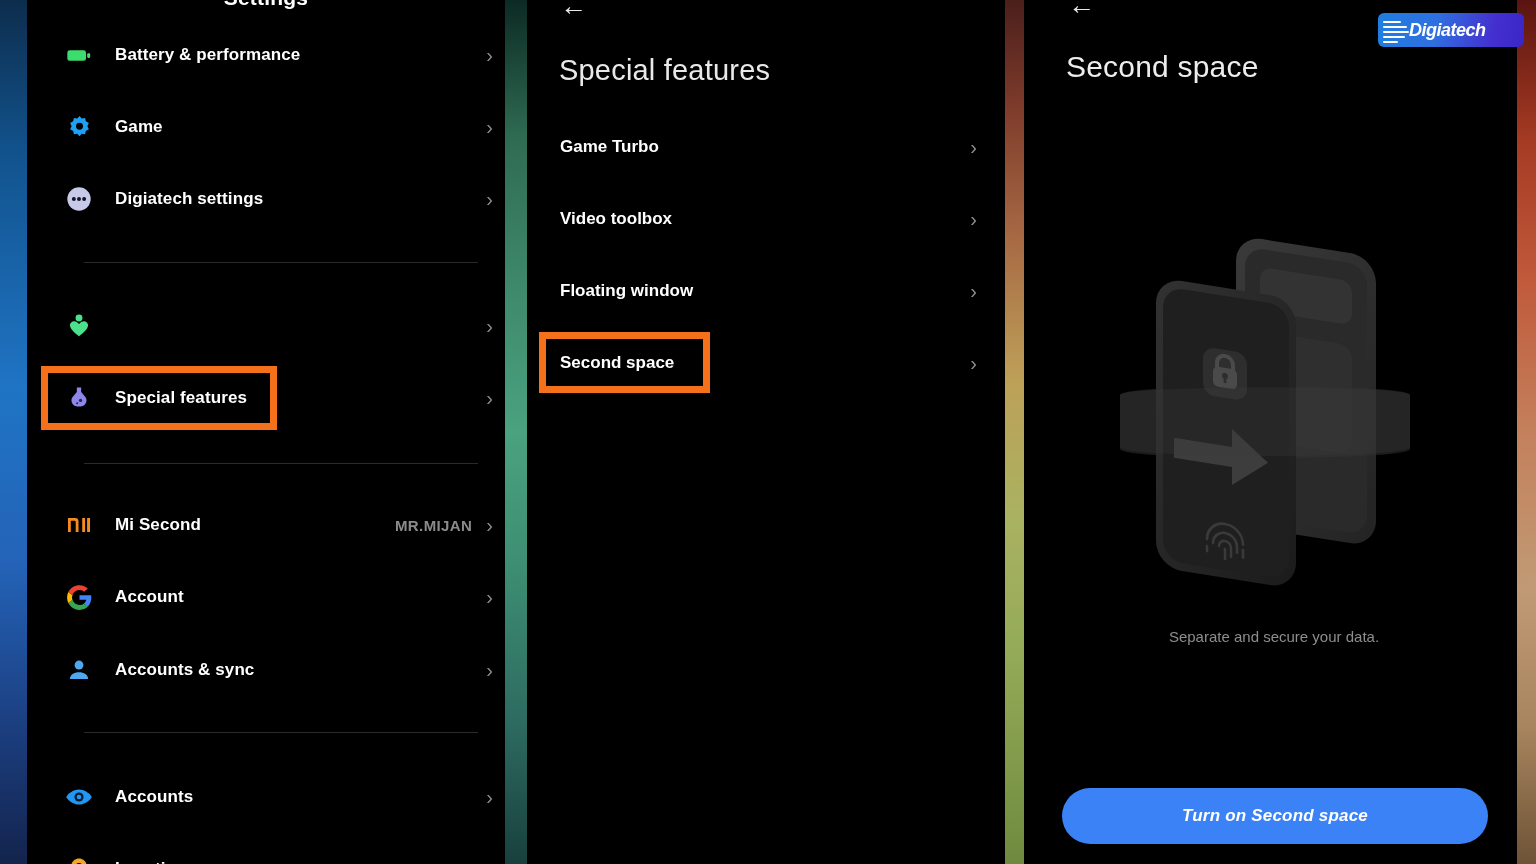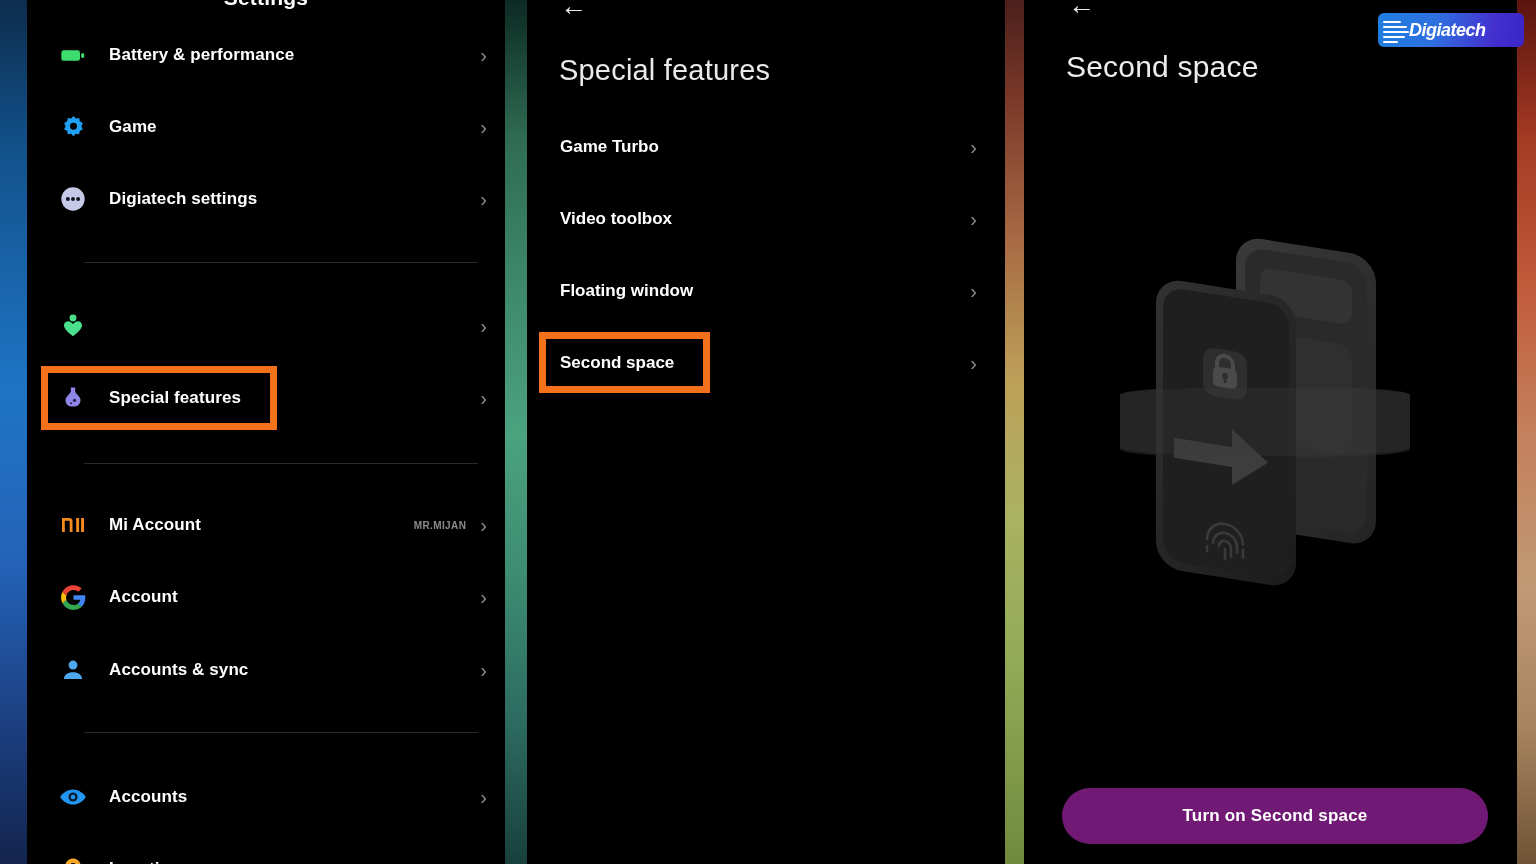--- a/index.html
+++ b/index.html
@@ -28,33 +28,33 @@
   .panel-2 { left:527px; width:478px; }
   .panel-3 { left:1024px; width:493px; }
 
   
   .p1-title {
     position:absolute; top:-14px; left:0; width:478px;
     text-align:center; color:#fff; font-size:21px; font-weight:bold;
     letter-spacing:.2px;
   }
   .srow {
-    position:absolute; left:0; width:478px; height:52px;
+    position:absolute; left:6px; width:478px; height:52px;
     display:flex; align-items:center;
   }
   .srow .ico {
     width:34px; height:34px; margin-left:29px;
     display:flex; align-items:center; justify-content:center; flex:0 0 34px;
   }
   .srow .lbl {
     margin-left:19px; color:#fff; font-size:17px; font-weight:bold;
     letter-spacing:.1px; white-space:nowrap;
   }
   .srow .val {
-    margin-left:auto; color:#8b8b8b; font-size:10px; font-weight:bold;
+    margin-left:auto; color:#8b8b8b; font-size:15px; font-weight:bold;
     letter-spacing:.4px; padding-right:8px;
   }
   .srow .chev {
     margin-left:auto; margin-right:18px; color:#8e8e8e; font-size:20px;
     font-weight:300; line-height:1;
   }
   .srow .val + .chev { margin-left:6px; }
   .divider { position:absolute; left:57px; width:394px; height:1px; background:#2a2a2a; }
 
   
@@ -71,23 +71,23 @@
 
   
   .p3-title { position:absolute; color:#ededed; font-size:30px; font-weight:400; letter-spacing:.2px; }
   .illus { position:absolute; left:1110px; top:215px; width:330px; height:400px; }
   .desc {
     position:absolute; left:1044px; width:460px; top:628px;
     text-align:center; color:#8d8d8d; font-size:15px; line-height:1.25;
   }
   .cta {
     position:absolute; left:1062px; top:788px; width:426px; height:56px;
-    background:#701a75; border-radius:28px; border:0;
+    background:#3b82f6; border-radius:28px; border:0;
     color:#fff; font-size:17px; font-weight:bold; font-family:"Liberation Sans",sans-serif;
-    cursor:pointer; letter-spacing:.2px;
+    cursor:pointer; letter-spacing:.2px;font-style:italic;
   }
 
   
   .logo {
     position:absolute; left:1378px; top:13px; width:146px; height:34px;
     border-radius:6px;
     background:linear-gradient(100deg,#1f7fe0 0%,#2f6fe0 40%,#4430cf 78%,#3a25c7 100%);
     display:flex; align-items:center; overflow:hidden;
   }
   .logo .lines { width:30px; height:26px; margin-left:5px; flex:0 0 30px; position:relative; }
@@ -175,21 +175,21 @@
     <div class="divider" style="top:463px"></div>
 
     <div class="srow" style="top:499px">
       <span class="ico">
         <svg width="26" height="22" viewBox="0 0 26 22">
           <path fill="#F58B1F" d="M2 4h7.2c2.1 0 3.3 1.2 3.3 3.3V18H9.7V8.1c0-.9-.4-1.3-1.3-1.3H4.8V18H2z"></path>
           <rect x="16.2" y="4" width="2.9" height="14" fill="#F58B1F"></rect>
           <rect x="21.1" y="4" width="2.9" height="14" fill="#F58B1F"></rect>
         </svg>
       </span>
-      <span class="lbl">Mi Account</span>
+      <span class="lbl">Mi Second</span>
       <span class="val">MR.MIJAN</span>
       <span class="chev">›</span>
     </div>
 
     <div class="srow" style="top:571px">
       <span class="ico">
         <svg width="27" height="27" viewBox="0 0 48 48">
           <path fill="#4285F4" d="M45 24c0-1.6-.2-2.7-.4-4H24v8h12c-.3 2-1.6 5-4.6 7l7 5.4C42.6 36.5 45 30.8 45 24z"></path>
           <path fill="#34A853" d="M24 46c6 0 11-2 14.7-5.4l-7-5.4C29.8 36.5 27.2 37.4 24 37.4c-5.8 0-10.7-3.9-12.5-9.2l-7.3 5.6C7.9 41.2 15.3 46 24 46z"></path>
           <path fill="#FBBC05" d="M11.5 28.2c-.5-1.4-.8-2.8-.8-4.2s.3-2.9.8-4.2l-7.3-5.7C2.8 17 2 20.4 2 24s.8 7 2.2 9.9z"></path>
@@ -319,20 +319,21 @@
           <path d="M3 33 v5"></path>
           <path d="M39 31 v8"></path>
         </g>
       </g>
 
       <path d="M10 180 C 10 170, 300 170, 300 180 L300 232 C300 244, 10 244, 10 232 Z" fill="#3a3a3a" opacity=".30"></path>
     </svg>
   </div>
 
   <div class="desc">
+    <div>Separate and secure your data.</div>
   </div>
 
   <button class="cta">Turn on Second space</button>
 
   <div class="logo">
     <span class="lines">
       <i style="top:4px;  width:18px;"></i>
       <i style="top:9px;  width:24px;"></i>
       <i style="top:14px; width:26px;"></i>
       <i style="top:19px; width:22px;"></i>

